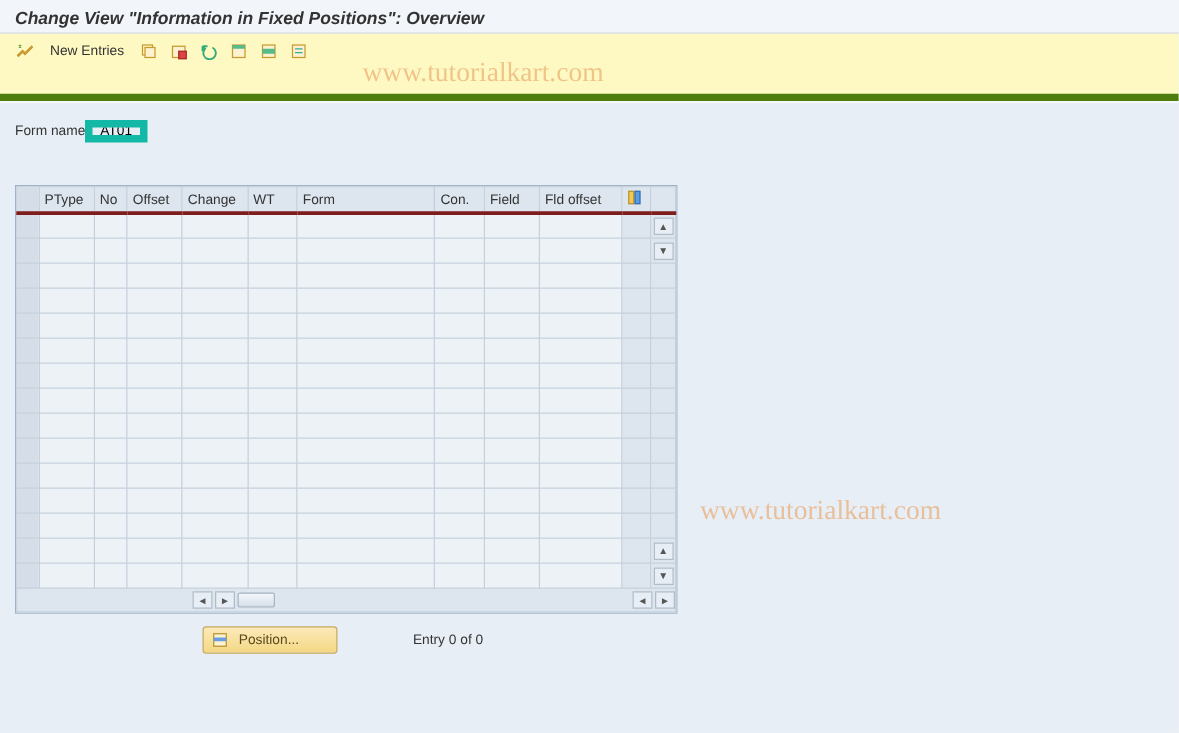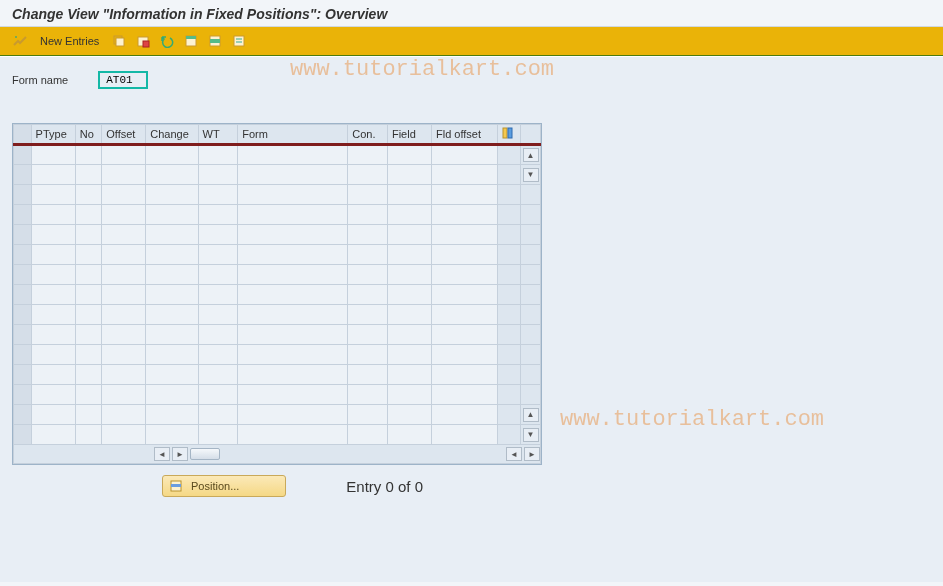--- a/index.html
+++ b/index.html
@@ -17,26 +17,26 @@
       padding: 6px 12px 4px;
       border-bottom: 1px solid #d0d8e0;
     }
     .title-text {
       font-size: 14px;
       font-weight: bold;
       font-style: italic;
       color: #333;
     }
     .toolbar {
-      background: #eab308;
-      padding: 4px 10px 4px;
+      background: #fef9c3;
+      padding: 4px 10px 24px;
       display: flex;
       align-items: center;
       gap: 4px;
-      border-bottom: 1px solid #4d7c0f;
+      border-bottom: 6px solid #4d7c0f;
     }
     .tb-btn {
       width: 20px;
       height: 20px;
       display: inline-flex;
       align-items: center;
       justify-content: center;
       cursor: pointer;
       border-radius: 2px;
     }
@@ -45,50 +45,47 @@
       font-size: 11px;
       color: #333;
       cursor: pointer;
     }
     .watermark {
       position: absolute;
       font-size: 22px;
       color: #e8a060;
       opacity: 0.6;
       pointer-events: none;
-      font-family: Liberation Mono, monospace;
-      margin-top: 12px;
+      font-family: Liberation Serif, serif;
     }
     .wm1 { top: 45px; left: 290px; }
     .wm2 { top: 395px; left: 560px; }
     .content {
       background: #e8eef5;
       padding: 10px 12px;
       height: calc(100% - 60px);
       border-top: 1px solid #fff;
     }
     .form-row {
       display: flex;
       align-items: center;
-      gap: 30px;
       margin-bottom: 30px;
       padding: 4px 0;
     }
     .form-label {
       font-size: 11px;
       color: #333;
     }
     .form-input {
-      border: 2px solid #14b8a6;
+      border: 6px solid #14b8a6;
       background: #e8eef5;
       padding: 2px 6px;
       font-size: 11px;
       width: 50px;
       height: 18px;
-      font-family: Liberation Mono, monospace;
     }
     .table-wrap {
       border: 1px solid #9db3c8;
       background: #f5f8fb;
       width: 530px;
       position: relative;
     }
     .grid {
       border-collapse: collapse;
       width: 100%;
@@ -148,31 +145,31 @@
       gap: 60px;
       padding: 10px 0 0 150px;
     }
     .pos-btn {
       display: inline-flex;
       align-items: center;
       gap: 8px;
       background: linear-gradient(#fbe9b8,#f5d885);
       border: 1px solid #c9a95a;
       border-radius: 3px;
-      padding: 3px 46px 3px 6px;
+      padding: 3px 30px 3px 6px;
       font-size: 11px;
       color: #5a4a1e;
       cursor: pointer;
     }
     .pos-btn .icon {
       width: 14px; height: 14px;
       display:inline-flex;align-items:center;justify-content:center;
     }
     .entry-text {
-      font-size: 15px;
+      font-size: 11px;
       color: #333;
     }
   </style>
 </head>
 <body>
 
 <div class="title-bar">
   <span class="title-text">Change View "Information in Fixed Positions": Overview</span>
 </div>
 

